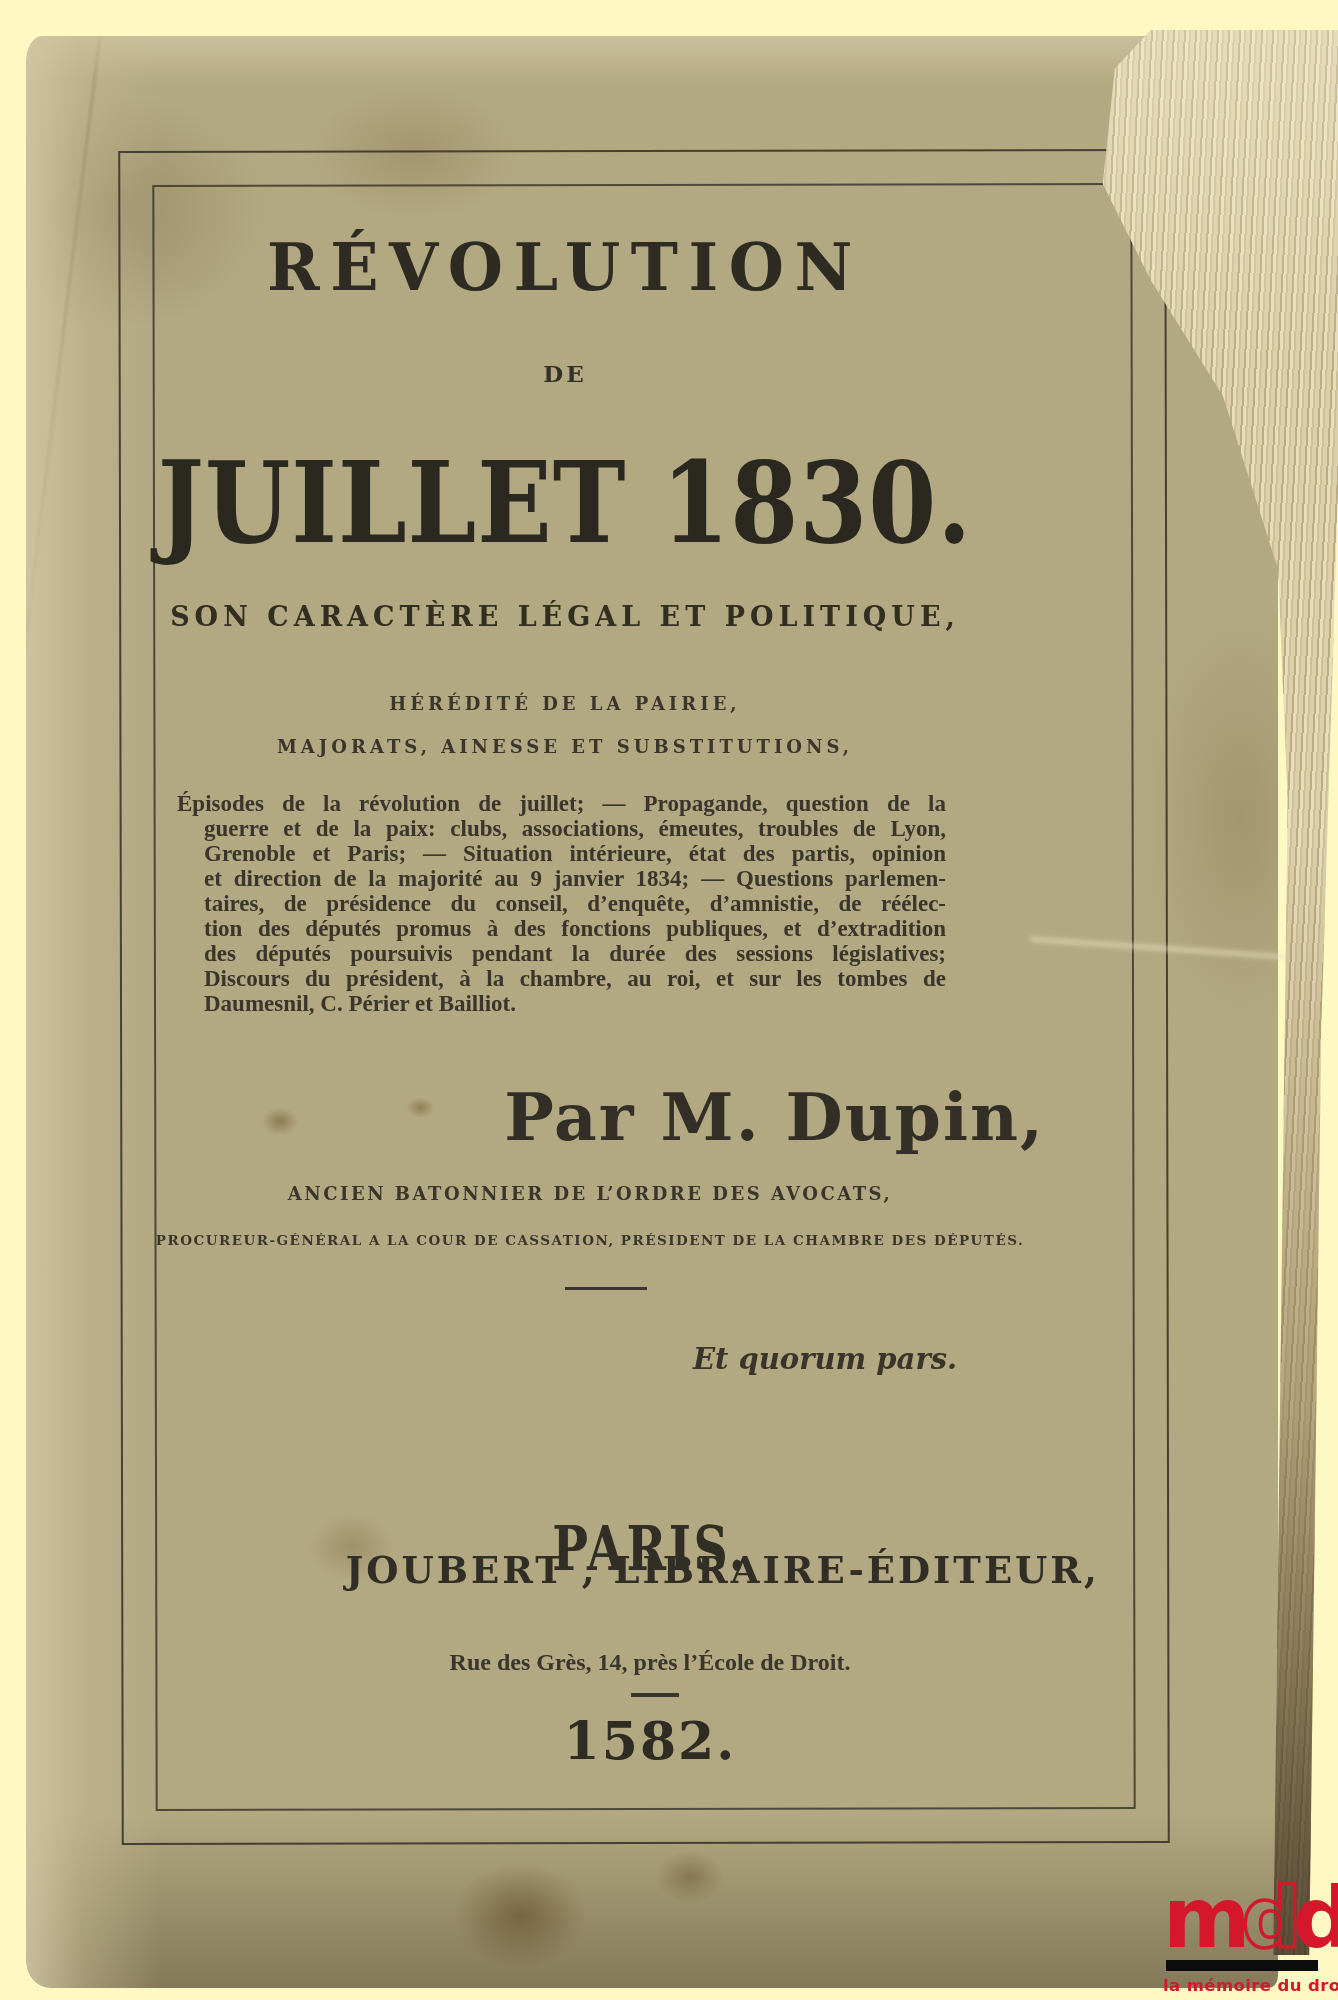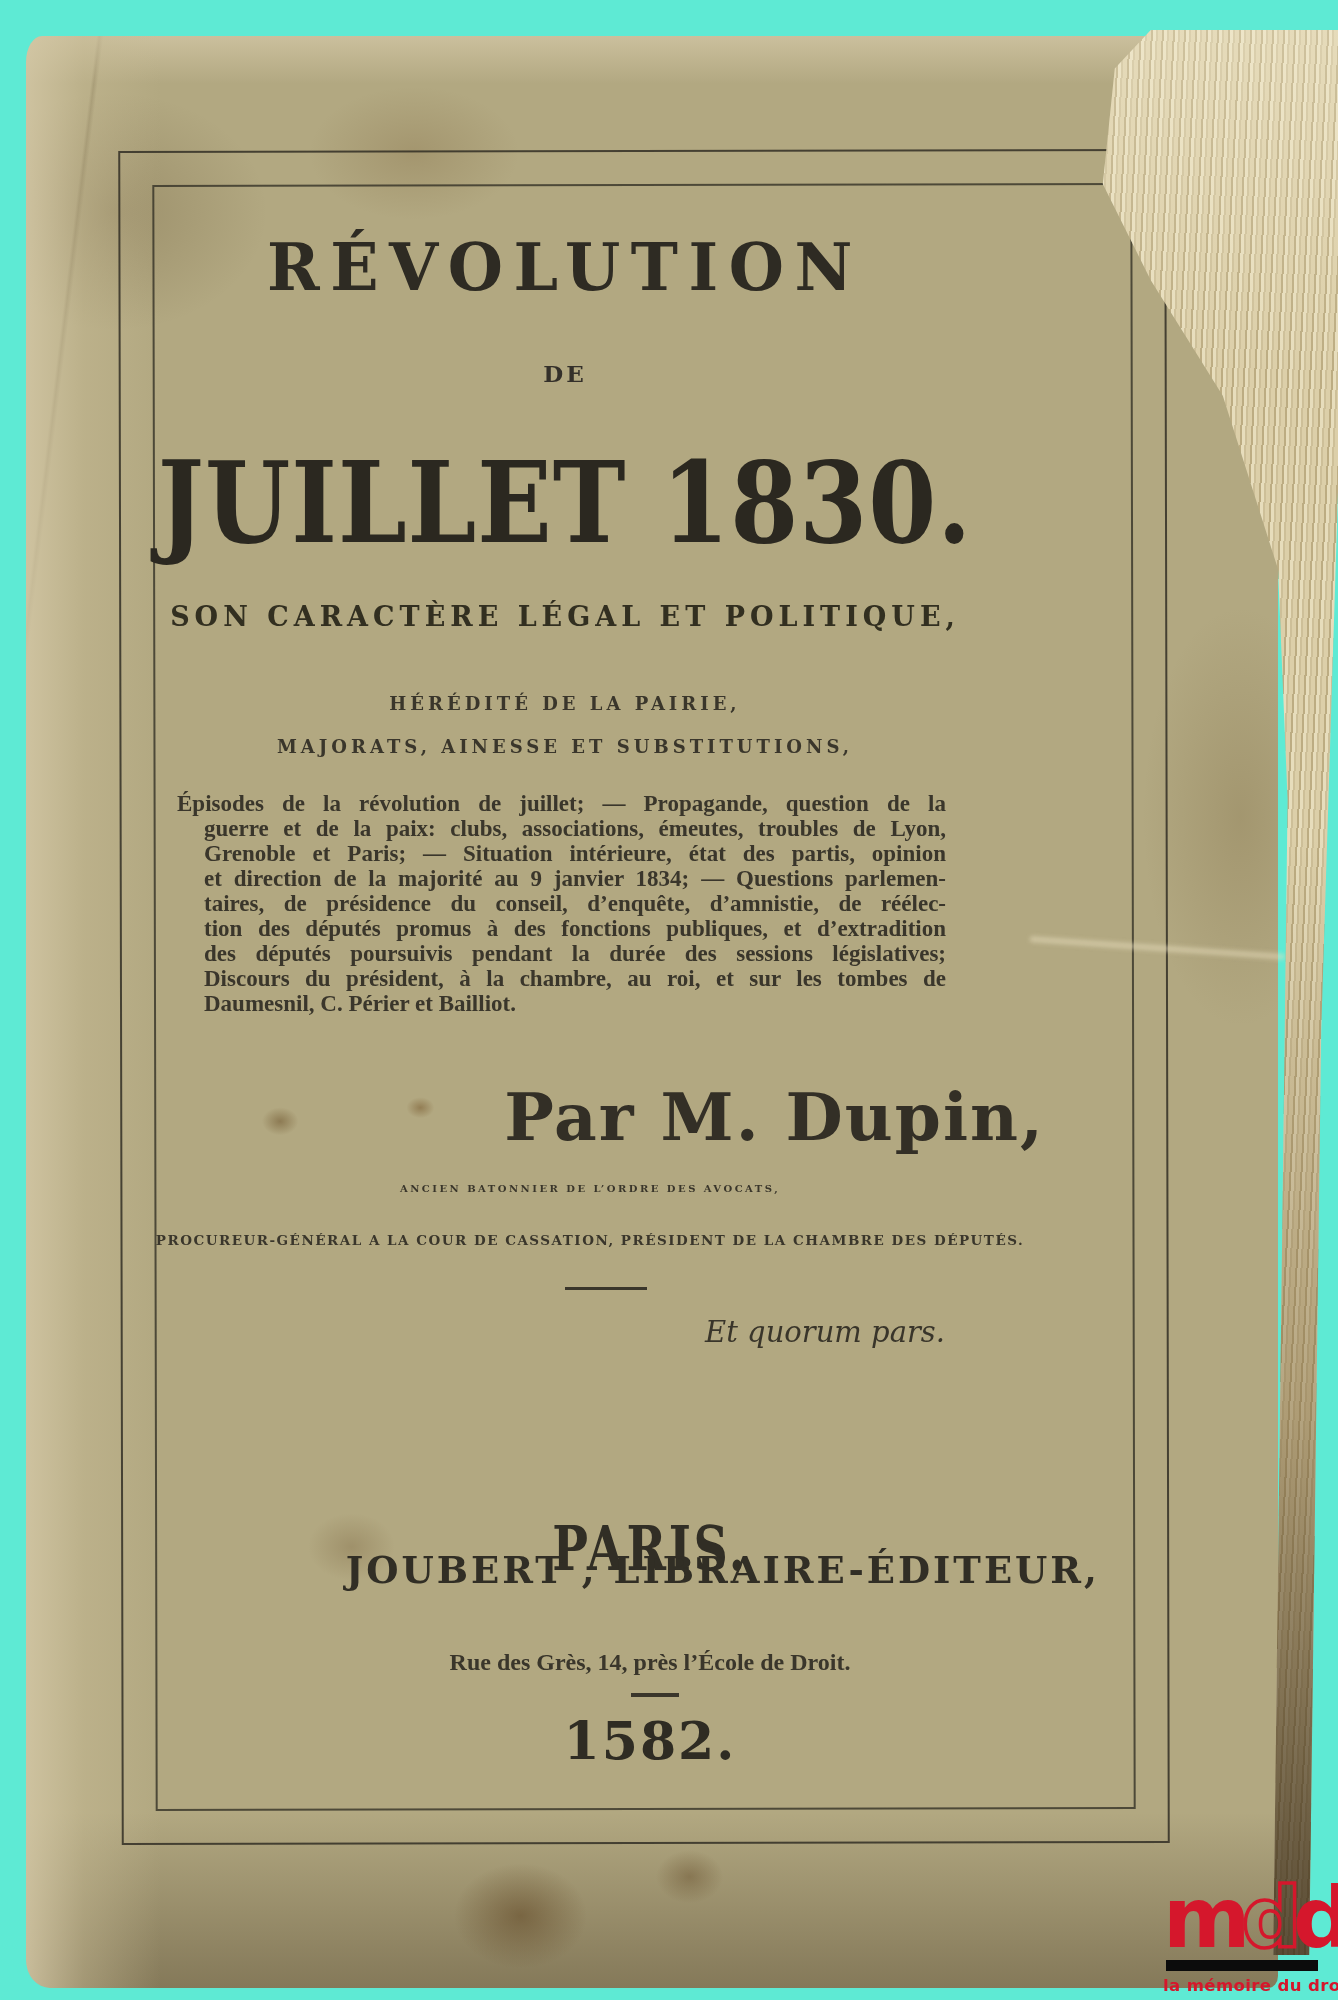--- a/index.html
+++ b/index.html
@@ -1,18 +1,18 @@
 <!DOCTYPE html>
 <html><head>
 <meta charset="utf-8">
 <style>
   html,body{margin:0;padding:0;background:#000;}
   .photo{
     position:relative; width:1338px; height:2000px;
-    background:#5eead4; overflow:hidden;
+    background:#fef9c3; overflow:hidden;
     font-family:"DejaVu Serif", serif;
   }
   
   .cover{
     position:absolute; left:26px; top:36px; width:1252px; height:1952px;
     background-color:#b2a881;
     border-radius:16px 34px 10px 24px / 26px 44px 12px 28px;
     background-image:
       linear-gradient(90deg, rgba(211,199,165,.85) 0px, rgba(199,187,149,.45) 58px, rgba(199,187,149,0) 135px),
       linear-gradient(180deg, rgba(216,204,172,.65) 0px, rgba(216,204,172,0) 48px),
@@ -49,24 +49,24 @@
   .t-sub3{top:736px; font-size:18px; font-weight:bold; letter-spacing:4px;}
   .summary{
     position:absolute; left:204px; top:791px; width:742px;
     font-family:"Liberation Serif", serif;
     font-size:23px; line-height:25px; font-weight:700; color:#3a362b;
   }
   .summary .sline{text-align:justify; text-align-last:justify;}
   .summary .sline.first{margin-left:-27px; width:769px;}
   .summary .sline.last{text-align-last:left;}
   .t-byline{top:1078px; left:135px; width:910px; font-size:66px; font-weight:bold; color:#332f26; letter-spacing:2px;text-align:right;}
-  .t-auth1{top:1183px; font-size:10px; font-weight:bold; letter-spacing:2.5px; left:135px; width:910px;}
+  .t-auth1{top:1183px; font-size:18px; font-weight:bold; letter-spacing:2.5px; left:135px; width:910px;}
   .t-auth2{top:1224px; font-size:13.5px; font-weight:bold; letter-spacing:1.5px; left:125px; width:930px;margin-top:8px;}
   .rule1{position:absolute; left:565px; top:1287px; width:82px; height:3px; background:#3a362b;}
-  .t-motto{position:absolute; left:675px; top:1315px; width:300px; text-align:center; font-style:italic; font-size:29px; color:#39352a;}
+  .t-motto{position:absolute; left:675px; top:1342px; width:300px; text-align:center; font-style:italic; font-size:29px; color:#39352a;font-weight:bold;}
   .t-paris{top:1512px; font-size:56px; font-weight:bold; letter-spacing:3px; color:#312e25; transform:scale(.85,1.1); transform-origin:center top;}
   .t-joubert{top:1548px; font-size:37px; font-weight:bold; letter-spacing:3px; color:#312e25;text-align:right;}
   .t-rue{top:1649px; font-size:24px; font-weight:bold; font-family:"Liberation Serif", serif;}
   .rule2{position:absolute; left:631px; top:1693px; width:48px; height:4px; background:#3a362b;}
   .t-year{top:1710px; font-size:52px; font-weight:bold; letter-spacing:2px; color:#2f2c23;}
   
   .pages{
     position:absolute; left:1098px; top:30px; width:240px; height:1925px;
     background:
       linear-gradient(180deg, rgba(255,250,230,.28) 0%, rgba(255,250,230,0) 18%,

